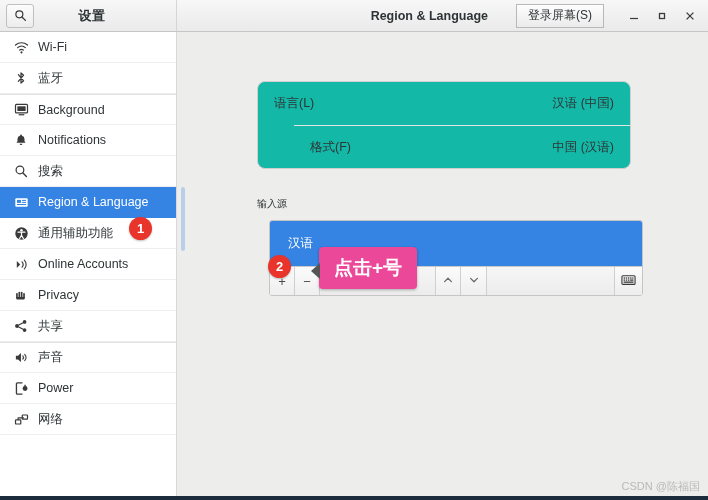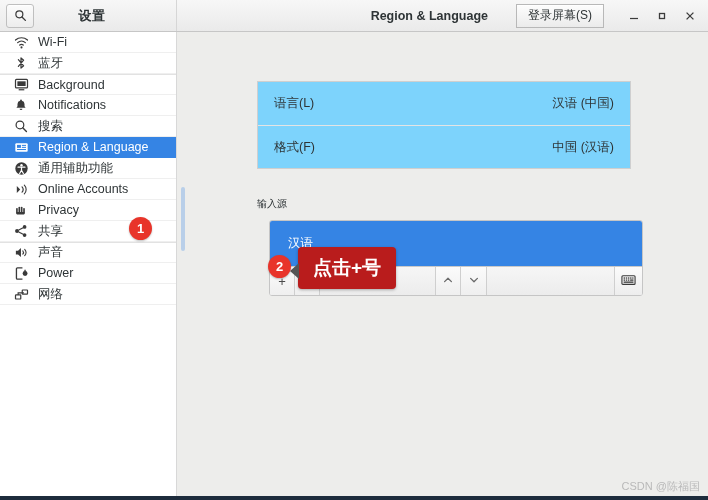--- a/index.html
+++ b/index.html
@@ -120,21 +120,21 @@
   
   .sidebar {
     width: 176px;
     min-width: 176px;
     background: #ffffff;
     border-right: 1px solid #d8d8d8;
     overflow: hidden;
     position: relative;
   }
   .nav-item {
-    height: 21px;
+    height: 31px;
     display: flex;
     align-items: center;
     padding-left: 10px;
     box-sizing: border-box;
     border-bottom: 1px solid #efefef;
     position: relative;
   }
   .nav-item.sep-top { border-top: 1px solid #e2e2e2; }
   .nav-item .ic {
     width: 22px;
@@ -172,33 +172,33 @@
     height: 64px;
     background: #b9cfe9;
     border-radius: 3px;
   }
 
   .card {
     position: absolute;
     left: 80px;
     top: 49px;
     width: 374px;
-    background: #7dd3fc;
+    background: #14b8a6;
     border: 1px solid #cfcfcf;
-    border-radius: 0;
+    border-radius: 8px;
     box-sizing: border-box;
   }
   .card-row {
     height: 43px;
     display: flex;
     align-items: center;
     padding: 0 16px;
     box-sizing: border-box;
   }
-  .card-row + .card-row { border-top: 1px solid #e4e4e4; }
+  .card-row + .card-row { border-top: 1px solid #e4e4e4; margin-left: 36px; }
   .card-row .k {
     font-size: 12.5px;
     color: #2e3436;
   }
   .card-row .v {
     margin-left: auto;
     font-size: 12.5px;
     color: #2e3436;
   }
 
@@ -280,23 +280,23 @@
     align-items: center;
     justify-content: center;
     box-shadow: 0 1px 2px rgba(0,0,0,0.25);
     z-index: 30;
   }
   .badge-1 { left: 129px; top: 217px; }
   .badge-2 { left: 268px; top: 255px; }
 
   .tooltip {
     position: absolute;
-    left: 298px;
+    left: 319px;
     top: 247px;
-    background: #b91c1c;
+    background: #ec4899;
     color: #ffffff;
     font-size: 19px;
     font-weight: bold;
     padding: 8px 15px;
     border-radius: 4px;
     z-index: 25;
     white-space: nowrap;
     box-shadow: 0 1px 3px rgba(0,0,0,0.3);
   }
   .tooltip::before {

